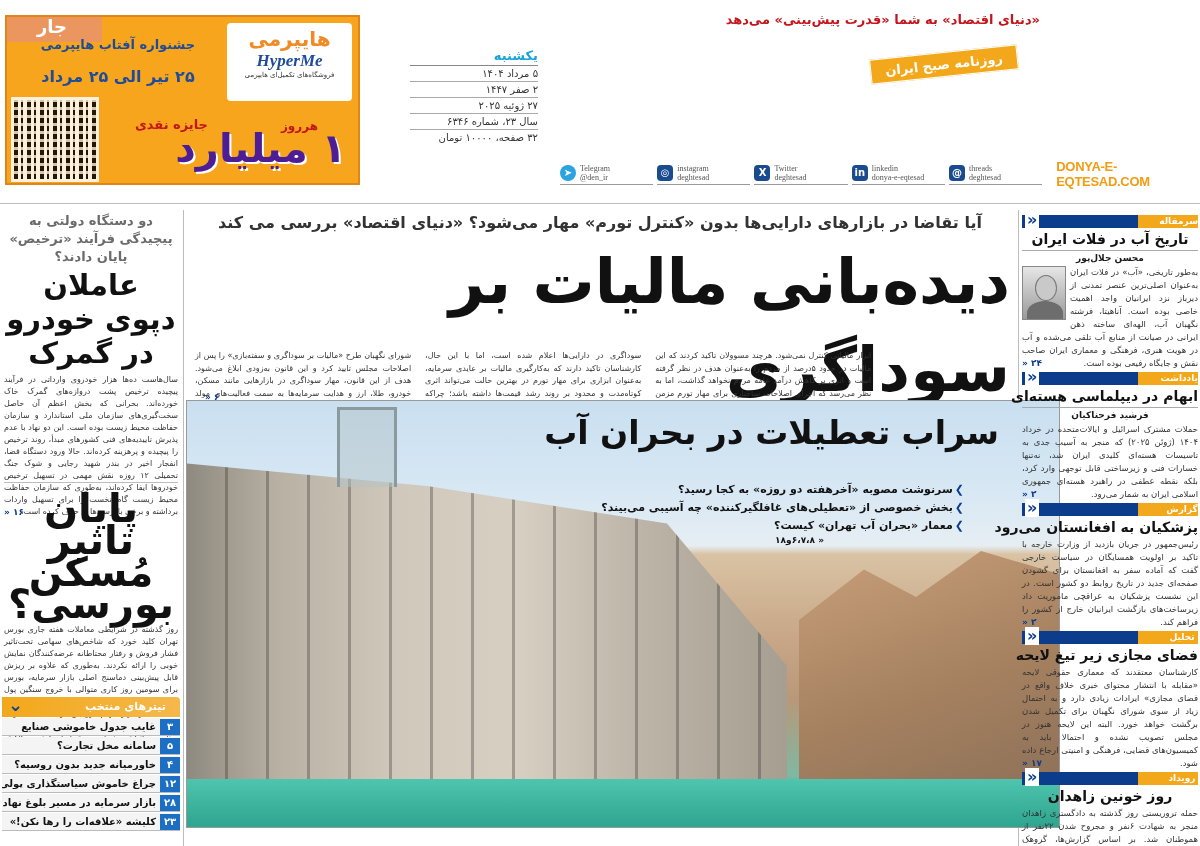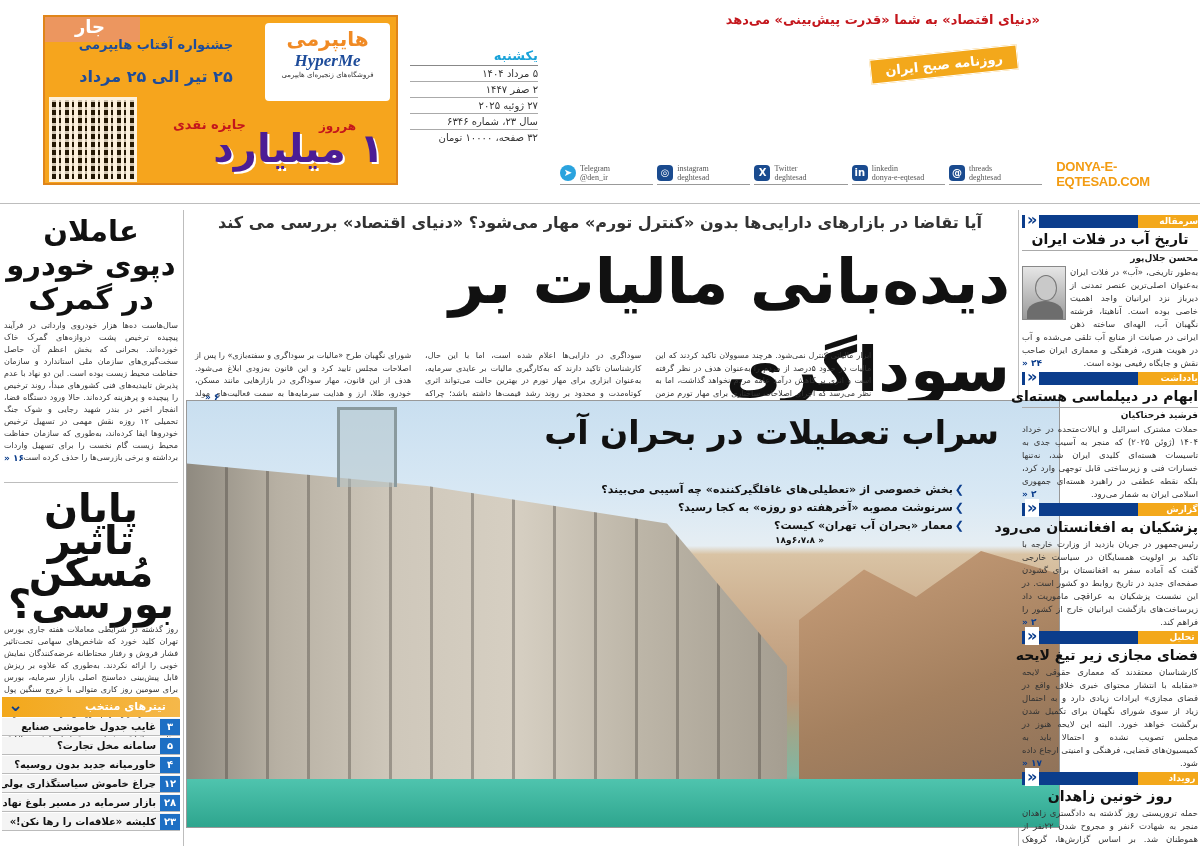--- a/index.html
+++ b/index.html
@@ -15,21 +15,21 @@
   .date-block { position: absolute; left: 410px; top: 48px; width: 128px; direction: rtl; }
   .date-day { font-size: 13px; font-weight: bold; color: #1aa3d9; text-align: right; padding-bottom: 2px; border-bottom: 1px solid #888; }
   .date-line { font-size: 10px; color: #333; text-align: right; padding: 2px 0; border-bottom: 1px solid #aaa; }
   .socials { position: absolute; left: 560px; top: 160px; width: 640px; height: 28px; display: flex; flex-direction: row-reverse; align-items: center; gap: 0; direction: ltr; }
   .site-url { font-family: "Liberation Sans", sans-serif; font-size: 13px; font-weight: bold; color: #f39c12; margin-left: 10px; letter-spacing: -0.3px; }
   .social { display: flex; align-items: center; gap: 4px; width: 100px; margin-right: 4px; direction: ltr; border-bottom: 1px solid #999; padding-bottom: 2px; }
   .social-icon { width: 16px; height: 16px; border-radius: 4px; display: flex; align-items: center; justify-content: center; color: #fff; font-size: 10px; font-weight: bold; flex: none; }
   .social-text { font-family: "Liberation Serif", serif; font-size: 8px; line-height: 9px; color: #555; }
 
   
-  .ad { position: absolute; left: 5px; top: 15px; width: 355px; height: 170px; background: #f6a51d; border: 2px solid #e0851a; overflow: hidden; margin-left: 38px; }
+  .ad { position: absolute; left: 5px; top: 15px; width: 355px; height: 170px; background: #f6a51d; border: 2px solid #e0851a; overflow: hidden; }
   .ad-corner { position: absolute; left: -5px; top: -15px; width: 100px; height: 40px; background: rgba(230,140,140,0.6); color: #fff; font-size: 18px; font-weight: bold; padding: 14px 8px 0; direction: rtl; text-align: center; }
   .ad-brand { position: absolute; right: 6px; top: 6px; width: 125px; height: 78px; background: #fff; border-radius: 4px; text-align: center; padding-top: 4px; }
   .ad-brand-fa { font-size: 20px; font-weight: bold; color: #f08a24; }
   .ad-brand-en { font-family: "Liberation Serif", serif; font-style: italic; font-size: 17px; font-weight: bold; color: #1e4c9a; }
   .ad-brand-sub { font-size: 7px; color: #333; }
   .ad-festival { position: absolute; right: 140px; top: 20px; width: 200px; font-size: 13px; font-weight: bold; color: #1e4c9a; text-align: center; }
   .ad-dates { position: absolute; right: 140px; top: 50px; width: 200px; font-size: 16px; font-weight: bold; color: #1e4c9a; text-align: center; }
   .ad-qr { position: absolute; left: 4px; top: 80px; width: 88px; height: 85px; background:
       repeating-linear-gradient(90deg, #000 0 4px, #fff 4px 7px, #000 7px 9px, #fff 9px 13px),
       #fff; opacity: 0.85; border: 3px solid #fff; }
@@ -44,21 +44,21 @@
   .rule-v { position: absolute; width: 1px; background: #bdbdbd; }
 
   
   .rcol { position: absolute; left: 1022px; top: 215px; width: 176px; direction: rtl; }
   .sec { margin-bottom: 4px; }
   .sec-bar { display: flex; height: 13px; margin-bottom: 3px; }
   .sec-label { background: #f3a81b; color: #fff; font-size: 9px; font-weight: bold; width: 60px; text-align: center; line-height: 13px; padding-left: 28px; }
   .sec-blue { flex: 1; background: #0b3d8c; position: relative; }
   .sec-blue::after { content: "«"; position: absolute; left: 3px; top: -4px; color: #0b3d8c; font-size: 16px; font-weight: bold; background: #fff; padding: 0 2px; line-height: 18px; }
   .sec-title { font-size: 14px; font-weight: bold; text-align: center; color: #111; margin-bottom: 3px; white-space: nowrap; }
-  .sec-author { font-size: 9px; font-weight: bold; border-top: 1px solid #aaa; padding-top: 2px; margin-bottom: 3px; }
+  .sec-author { font-size: 9px; font-weight: bold; text-align: center; border-top: 1px solid #aaa; padding-top: 2px; margin-bottom: 3px; }
   .sec-body { font-size: 8.5px; line-height: 13px; text-align: justify; color: #333; }
   .ref { font-size: 9px; font-weight: bold; color: #0b3d8c; display: block; text-align: left; margin-top: -12px; }
   .op-photo { float: left; width: 44px; height: 54px; background: linear-gradient(#e6e6e6, #9a9a9a); border: 1px solid #888; margin: 0 4px 2px 0; position: relative; overflow: hidden; }
   .op-photo::before { content: ""; position: absolute; left: 12px; top: 8px; width: 20px; height: 24px; border-radius: 50%; background: #c9c9c9; border: 1px solid #777; }
   .op-photo::after { content: ""; position: absolute; left: 4px; top: 34px; width: 36px; height: 24px; border-radius: 50% 50% 0 0; background: #6d6d6d; }
 
   
   .lcol { position: absolute; left: 4px; top: 212px; width: 174px; direction: rtl; }
   .l-kicker { font-size: 13px; font-weight: bold; color: #6b6b6b; text-align: center; line-height: 18px; }
   .l-headline { font-size: 29px; font-weight: bold; color: #111; text-align: center; line-height: 34px; letter-spacing: -1px; margin: 2px 0 4px; }
@@ -135,38 +135,39 @@
       <span class="social-icon" style="background:#2aa3de;border-radius:50%">➤</span>
       <span class="social-text"><span>Telegram</span><br><span>@den_ir</span></span>
     </div>
   </div>
 
   <div class="ad">
     <div class="ad-corner">جار</div>
     <div class="ad-brand">
       <div class="ad-brand-fa">هایپرمی</div>
       <div class="ad-brand-en">HyperMe</div>
-      <div class="ad-brand-sub">فروشگاه‌های زنجیره‌ای هایپرمی</div>
+      <div class="ad-brand-sub">فروشگاه‌های تکمیل‌ای هایپرمی</div>
     </div>
     <div class="ad-festival">جشنواره آفتاب هایپرمی</div>
     <div class="ad-dates">۲۵ تیر الی ۲۵ مرداد</div>
     <div class="ad-qr"></div>
     <div class="ad-daily">هرروز</div>
     <div class="ad-cash">جایزه نقدی</div>
     <div class="ad-big">۱ میلیارد</div>
     <div class="ad-rial">ریال</div>
   </div>
 </header>
 
 <div class="rule-h" style="left:0;top:203px;width:1200px"></div>
 <div class="rule-v" style="left:183px;top:210px;height:636px"></div>
 <div class="rule-v" style="left:1018px;top:210px;height:636px"></div>
 <div class="rule-h" style="left:4px;top:482px;width:174px"></div>
 
 <section class="lcol">
+  <div class="l-kicker">دو دستگاه دولتی به پیچیدگی فرآیند «ترخیص» پایان دادند؟</div>
   <div class="l-headline">عاملان دپوی خودرو در گمرک</div>
   <div class="l-body">سال‌هاست ده‌ها هزار خودروی وارداتی در فرآیند پیچیده ترخیص پشت دروازه‌های گمرک خاک خورده‌اند. بحرانی که بخش اعظم آن حاصل سخت‌گیری‌های سازمان ملی استاندارد و سازمان حفاظت محیط زیست بوده است. این دو نهاد با عدم پذیرش تاییدیه‌های فنی کشورهای مبدأ، روند ترخیص را پیچیده و پرهزینه کرده‌اند. حالا ورود دستگاه قضا، انفجار اخیر در بندر شهید رجایی و شوک جنگ تحمیلی ۱۲ روزه نقش مهمی در تسهیل ترخیص خودروها ایفا کرده‌اند، به‌طوری که سازمان حفاظت محیط زیست گام نخست را برای تسهیل واردات برداشته و برخی بازرسی‌ها را حذف کرده است.</div>
   <div class="l-ref">۱۶ «</div>
 </section>
 
 <section class="l-story2">
   <div class="l-headline" style="font-size:40px;line-height:32px">پایان تاثیر مُسکن بورسی؟</div>
   <div class="l-body">روز گذشته در شرایطی معاملات هفته جاری بورس تهران کلید خورد که شاخص‌های سهامی تحت‌تاثیر فشار فروش و رفتار محتاطانه عرضه‌کنندگان نمایش خوبی را ارائه نکردند. به‌طوری که علاوه بر ریزش قابل پیش‌بینی دماسنج اصلی بازار سرمایه، بورس برای سومین روز کاری متوالی با خروج سنگین پول مواجه شد. به‌نظر می‌رسد در روزهای اخیر تب حمایت‌ها در بازار سهام فروکش کرده است. با توجه به تاثیرات کوتاه‌مدت اقدامات حمایتی، اکنون سناریوی بازگشت دوباره به شرایط رکودی و کاهش قیمت‌ها مطرح است.</div>
   <div class="l-ref">۹ «</div>
 </section>
@@ -215,22 +216,22 @@
 <section class="photo">
   <div class="mountain"></div>
   <div class="dam">
       <div class="dam-stripes"></div>
     </div>
   <div class="tower"></div>
   <div class="water"></div>
 
   <div class="photo-title">سراب تعطیلات در بحران آب</div>
   <div class="photo-bullets">
+    <div class="bullet"><span class="bullet-mark">❯</span><span>سرنوشت مصوبه «آخرهفته دو روزه» به کجا رسید؟</span></div>
     <div class="bullet"><span class="bullet-mark">❯</span><span>بخش خصوصی از «تعطیلی‌های غافلگیرکننده» چه آسیبی می‌بیند؟</span></div>
-    <div class="bullet"><span class="bullet-mark">❯</span><span>سرنوشت مصوبه «آخرهفته دو روزه» به کجا رسید؟</span></div>
     <div class="bullet"><span class="bullet-mark">❯</span><span>معمار «بحران آب تهران» کیست؟</span></div>
     <div class="photo-ref">« ۶،۷،۸و۱۸</div>
   </div>
 </section>
 
 <aside class="rcol">
   <div class="sec">
     <div class="sec-bar">
         <span class="sec-label">سرمقاله</span>
         <span class="sec-blue"></span>

